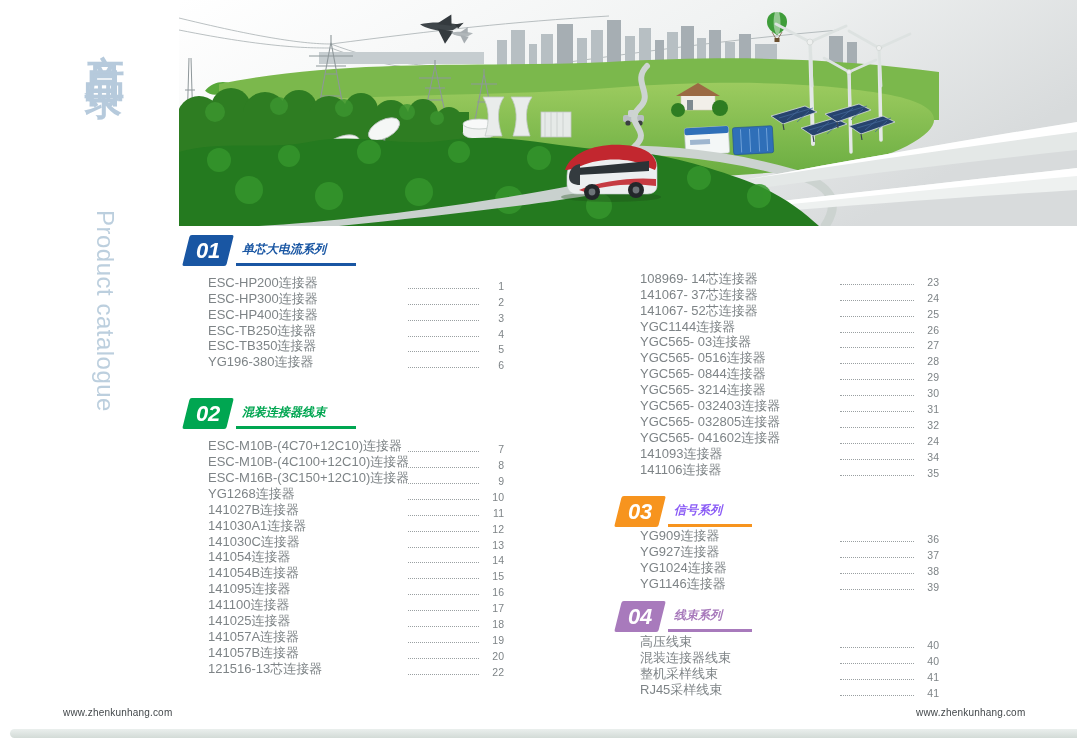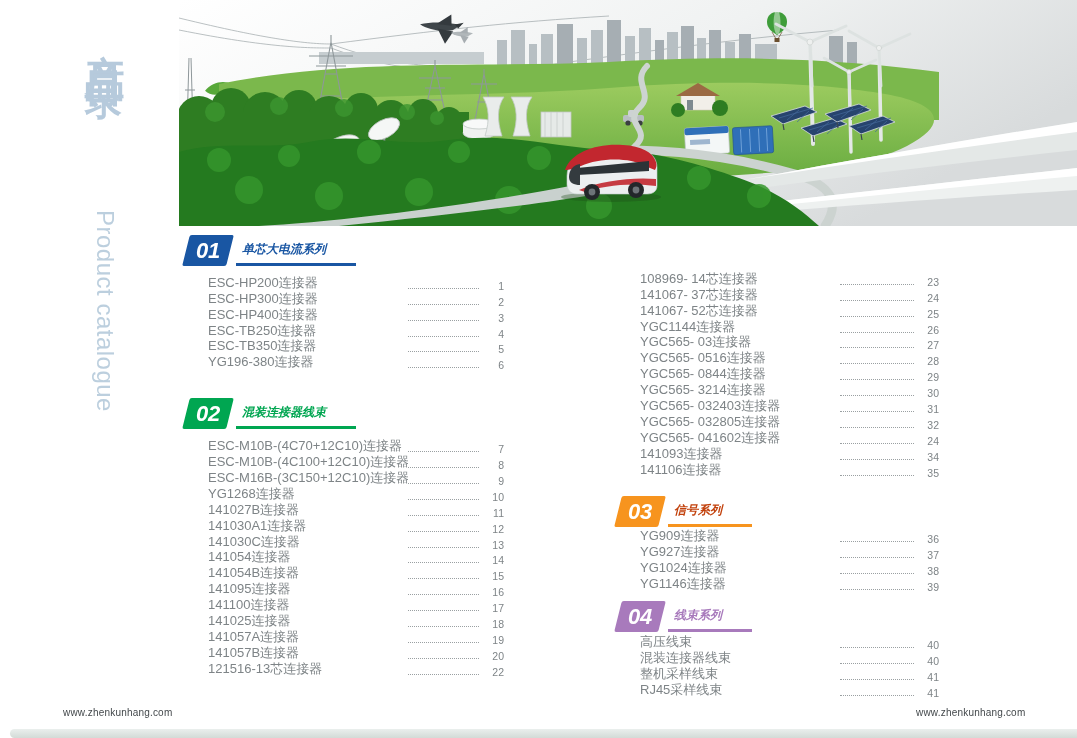--- a/index.html
+++ b/index.html
@@ -499,21 +499,21 @@
           <span class="toc-dots"></span>
           <span class="toc-page">35</span>
         </div>
       </div>
     </section>
     <section class="toc-block">
       <div class="sec-header">
         <span class="sec-badge" style="background: rgb(247, 148, 30);">
           <span class="sec-num">03</span>
         </span>
-        <span class="sec-title" style="color: #c2410c; border-bottom-color: rgb(247, 148, 30);">信号系列</span>
+        <span class="sec-title" style="color: #8b5cf6; border-bottom-color: rgb(247, 148, 30);">信号系列</span>
       </div>
       <div class="toc-items">
         <div class="toc-row">
           <span class="toc-label">YG909连接器</span>
           <span class="toc-dots"></span>
           <span class="toc-page">36</span>
         </div>
         <div class="toc-row">
           <span class="toc-label">YG927连接器</span>
           <span class="toc-dots"></span>

